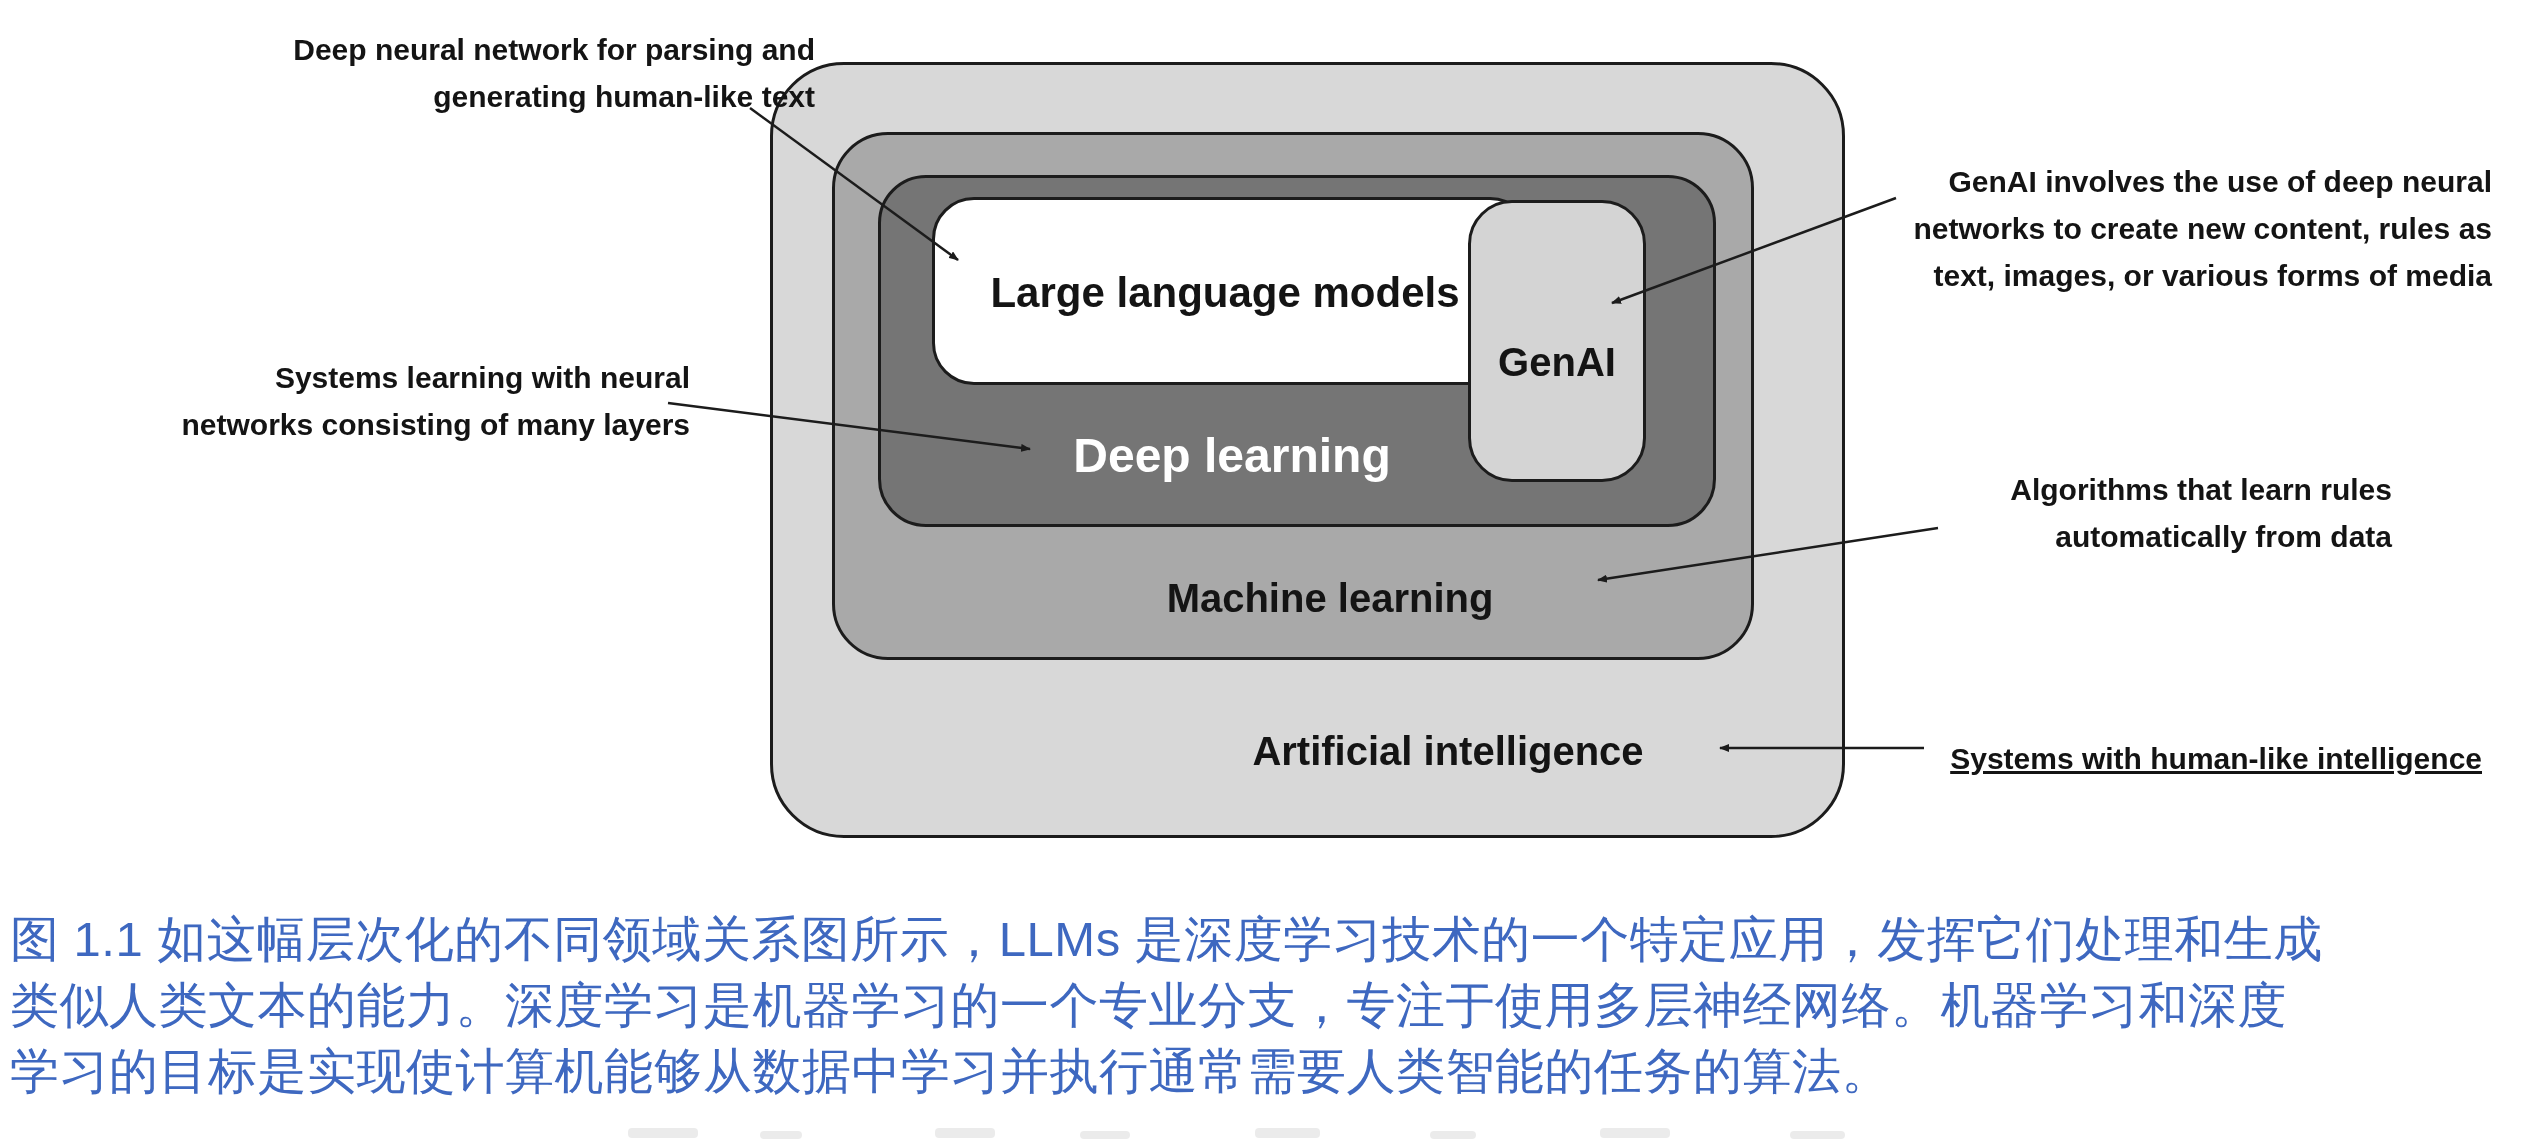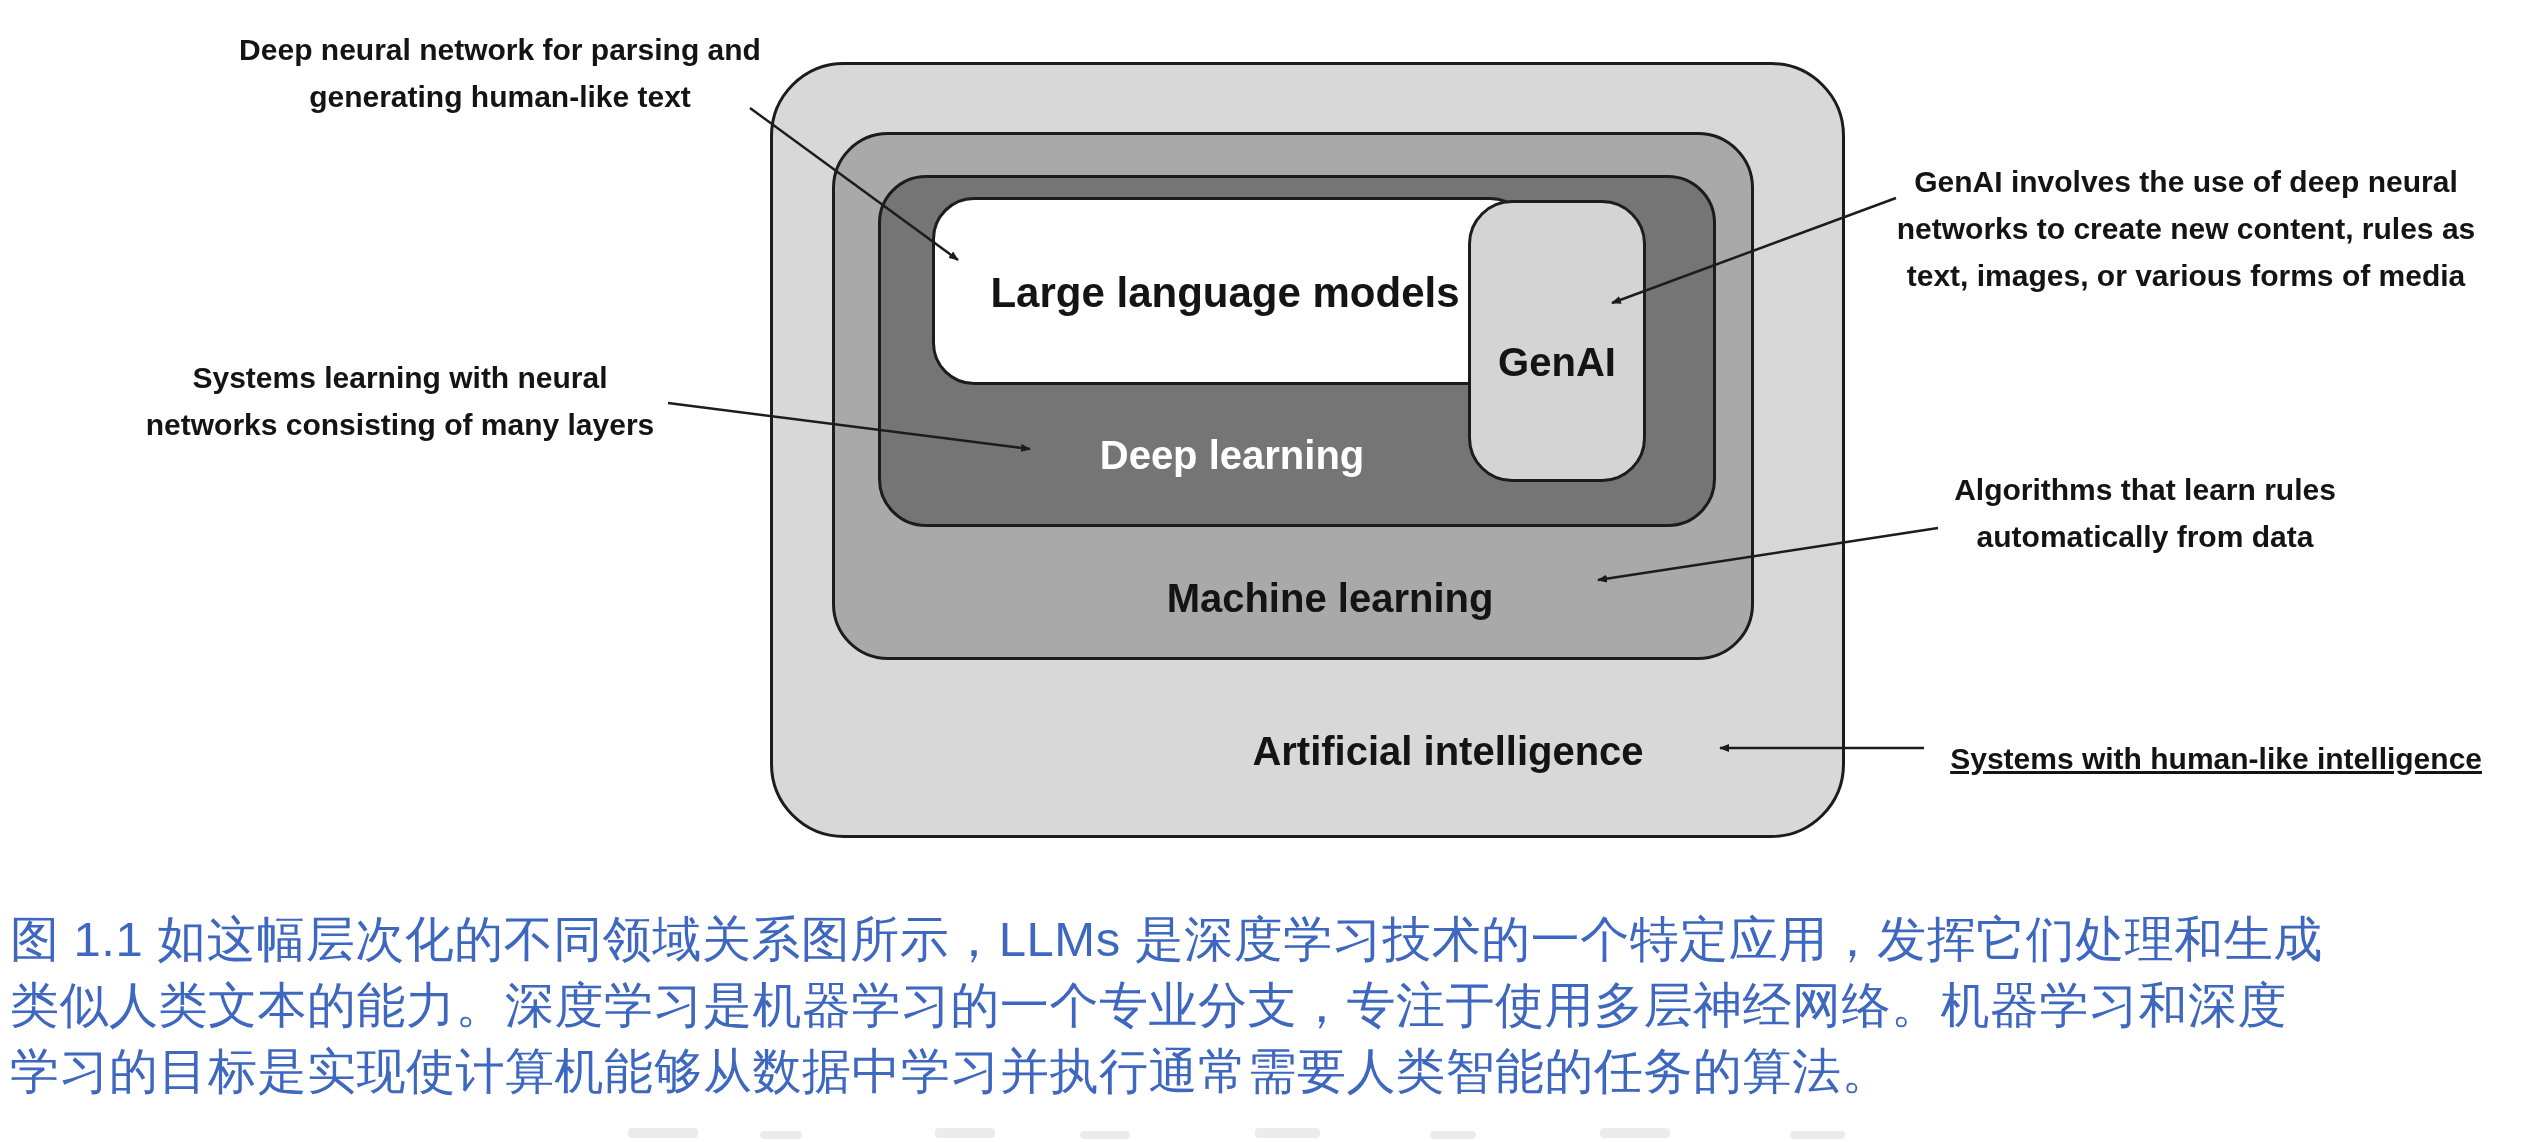--- a/index.html
+++ b/index.html
@@ -20,28 +20,28 @@
   .box-llm    { left:932px;  top:197px; width:600px;  height:188px; border-radius:42px; background:var(--box_llm,#ffffff); }
   .box-genai  { left:1468px; top:200px; width:178px;  height:282px; border-radius:44px; background:var(--box_genai,#d4d4d4); }
 
   
   .box-label {
     position:absolute; transform:translate(-50%,-50%);
     font-weight:bold; color:#141414; white-space:nowrap; z-index:5;
   }
   .lbl-llm   { left:1196px; top:293px; font-size:42px;margin-left:29px; }
   .lbl-genai { left:1557px; top:362px; font-size:40px; }
-  .lbl-dl    { left:1232px; top:455px; font-size:40px; color:#ffffff; }
+  .lbl-dl    { left:1232px; top:455px; font-size:48px; color:#ffffff; }
   .lbl-ml    { left:1330px; top:598px; font-size:40px; }
   .lbl-ai    { left:1448px; top:751px; font-size:40px; }
 
   
   .note {
     position:absolute; font-weight:bold; color:var(--note_text,#141414);
-    font-size:30px; line-height:47px; text-align:center; z-index:6;
+    font-size:30px; line-height:47px; text-align:right; z-index:6;
   }
   .note div { white-space:nowrap; }
   .note-llm   { left:185px;  top:26px;  width:630px; }
   .note-dl    { left:110px;  top:354px; width:580px; }
   .note-genai { left:1880px; top:158px; width:612px; }
   .note-ml    { left:1898px; top:466px; width:494px; }
   .note-ai    { left:1932px; top:735px; width:550px; text-align:right;text-decoration:underline; }
 
   
   .arrows {

